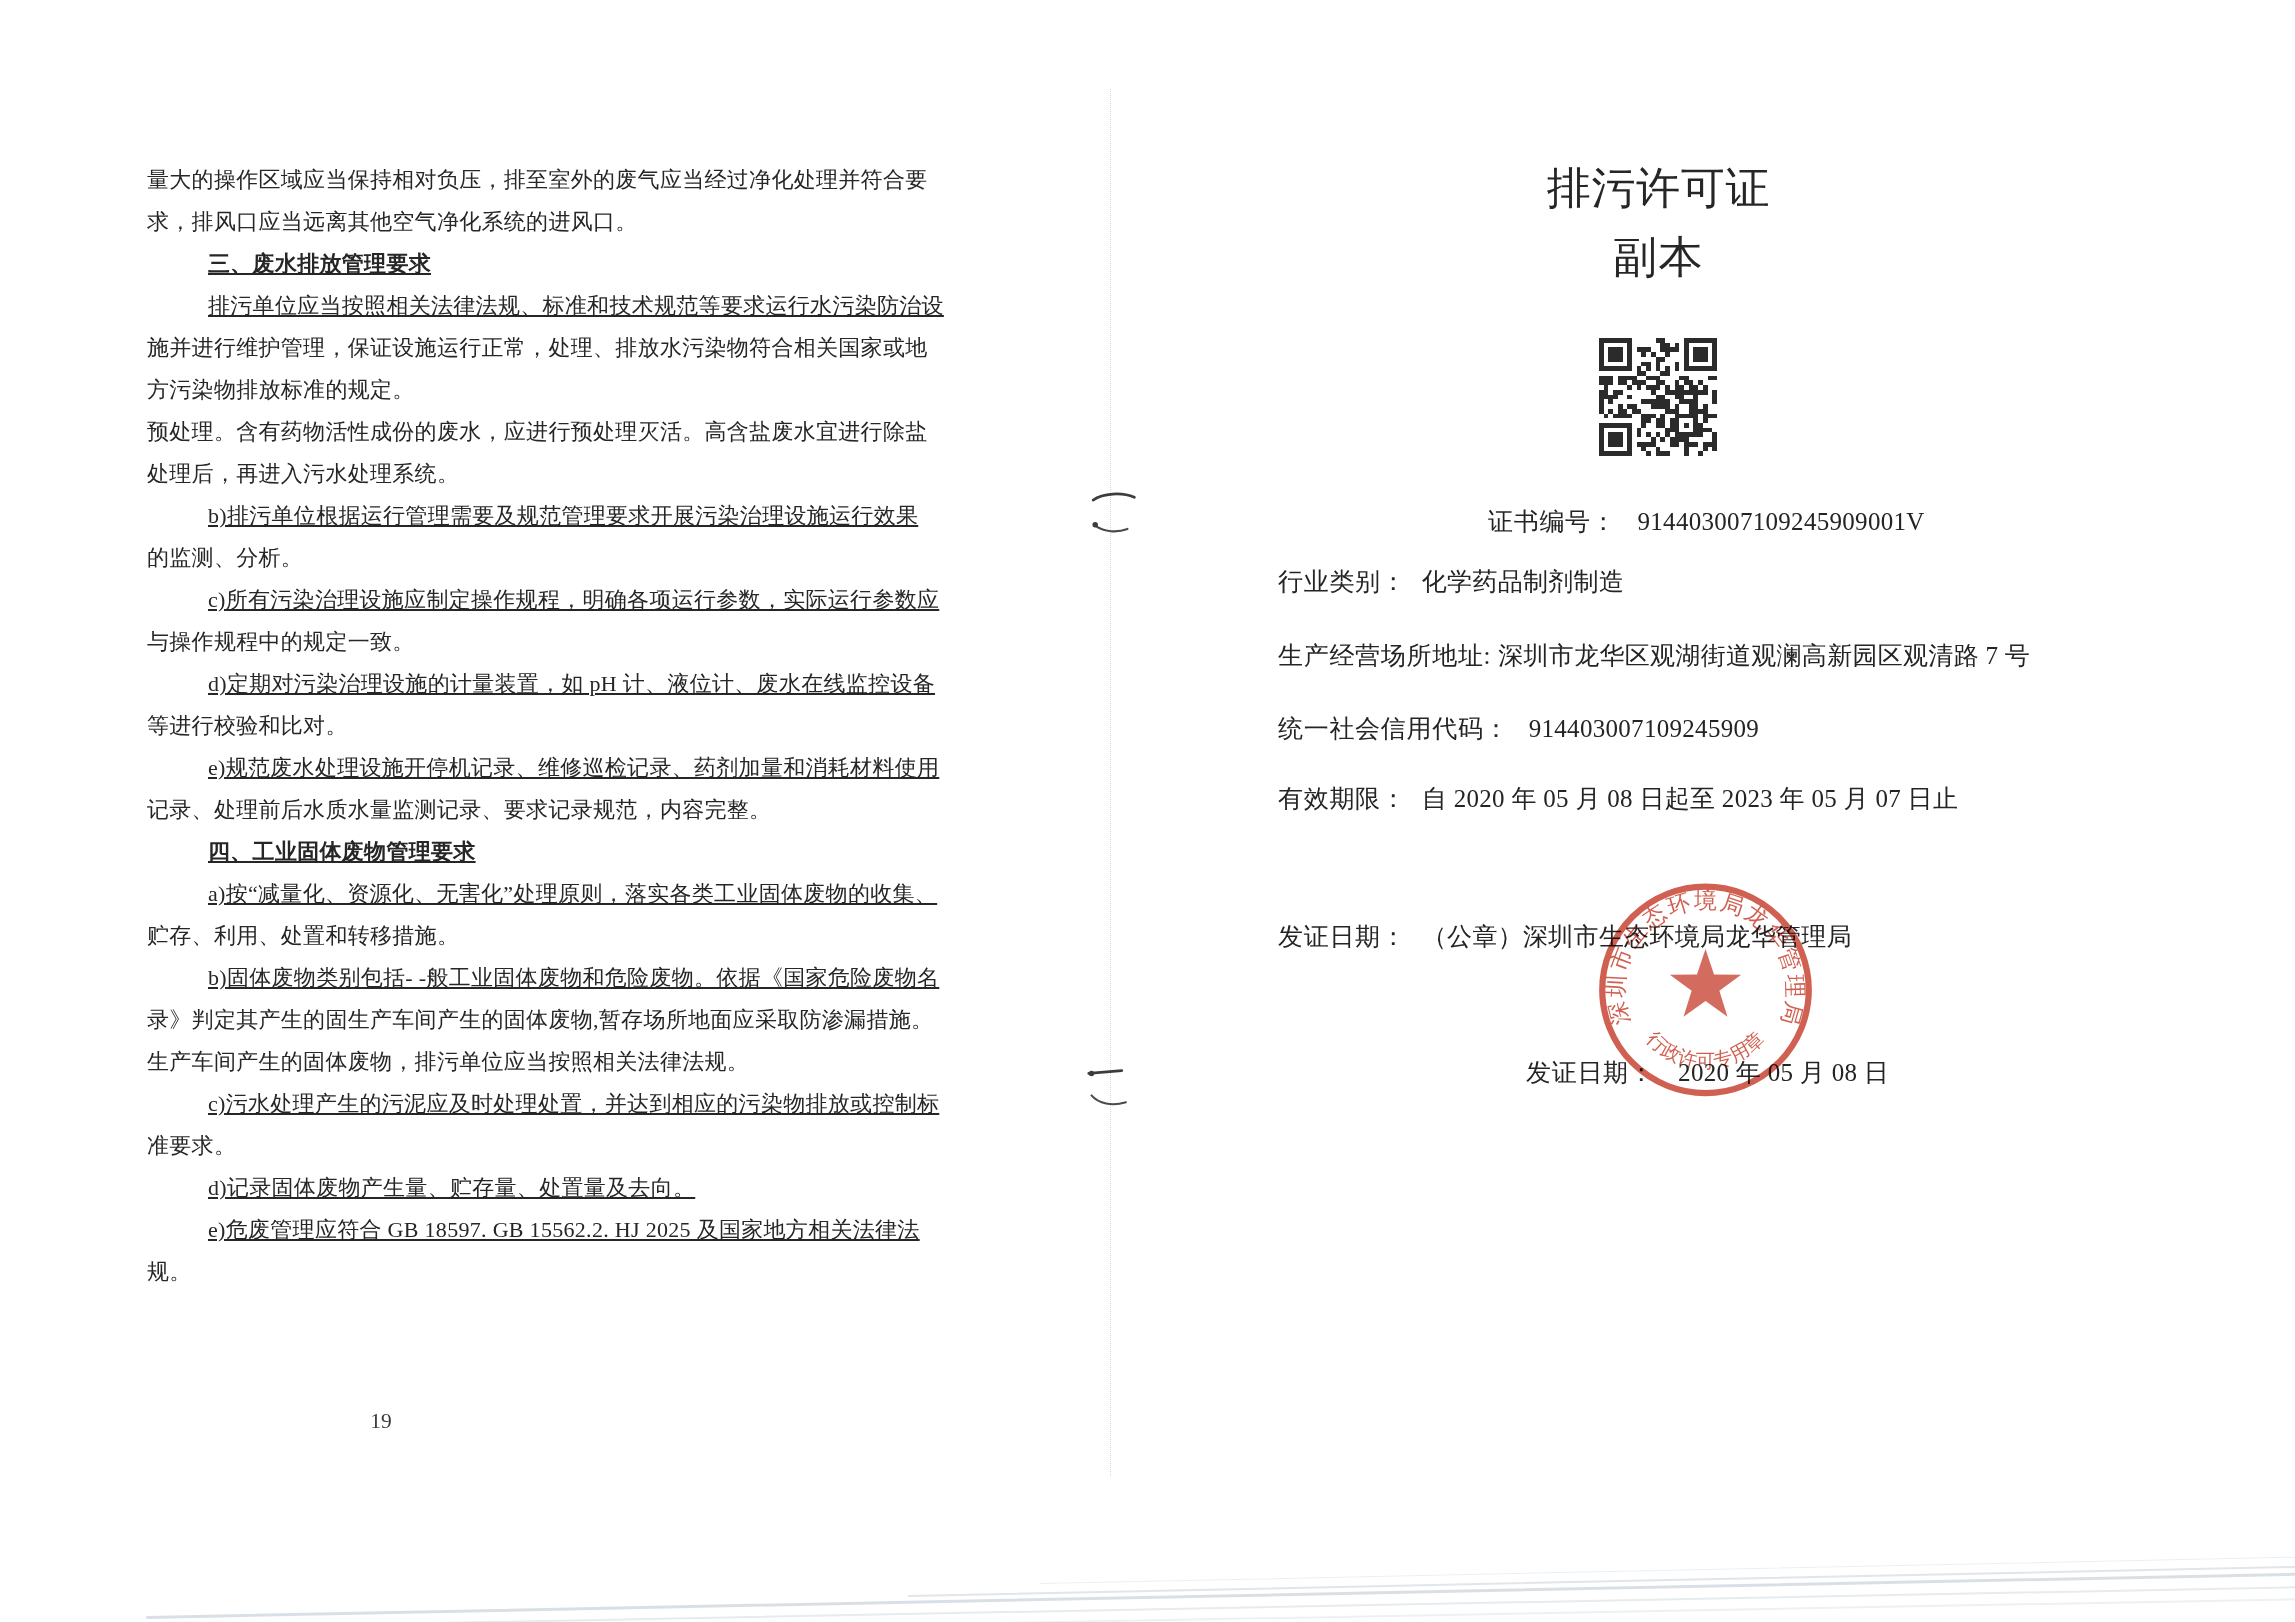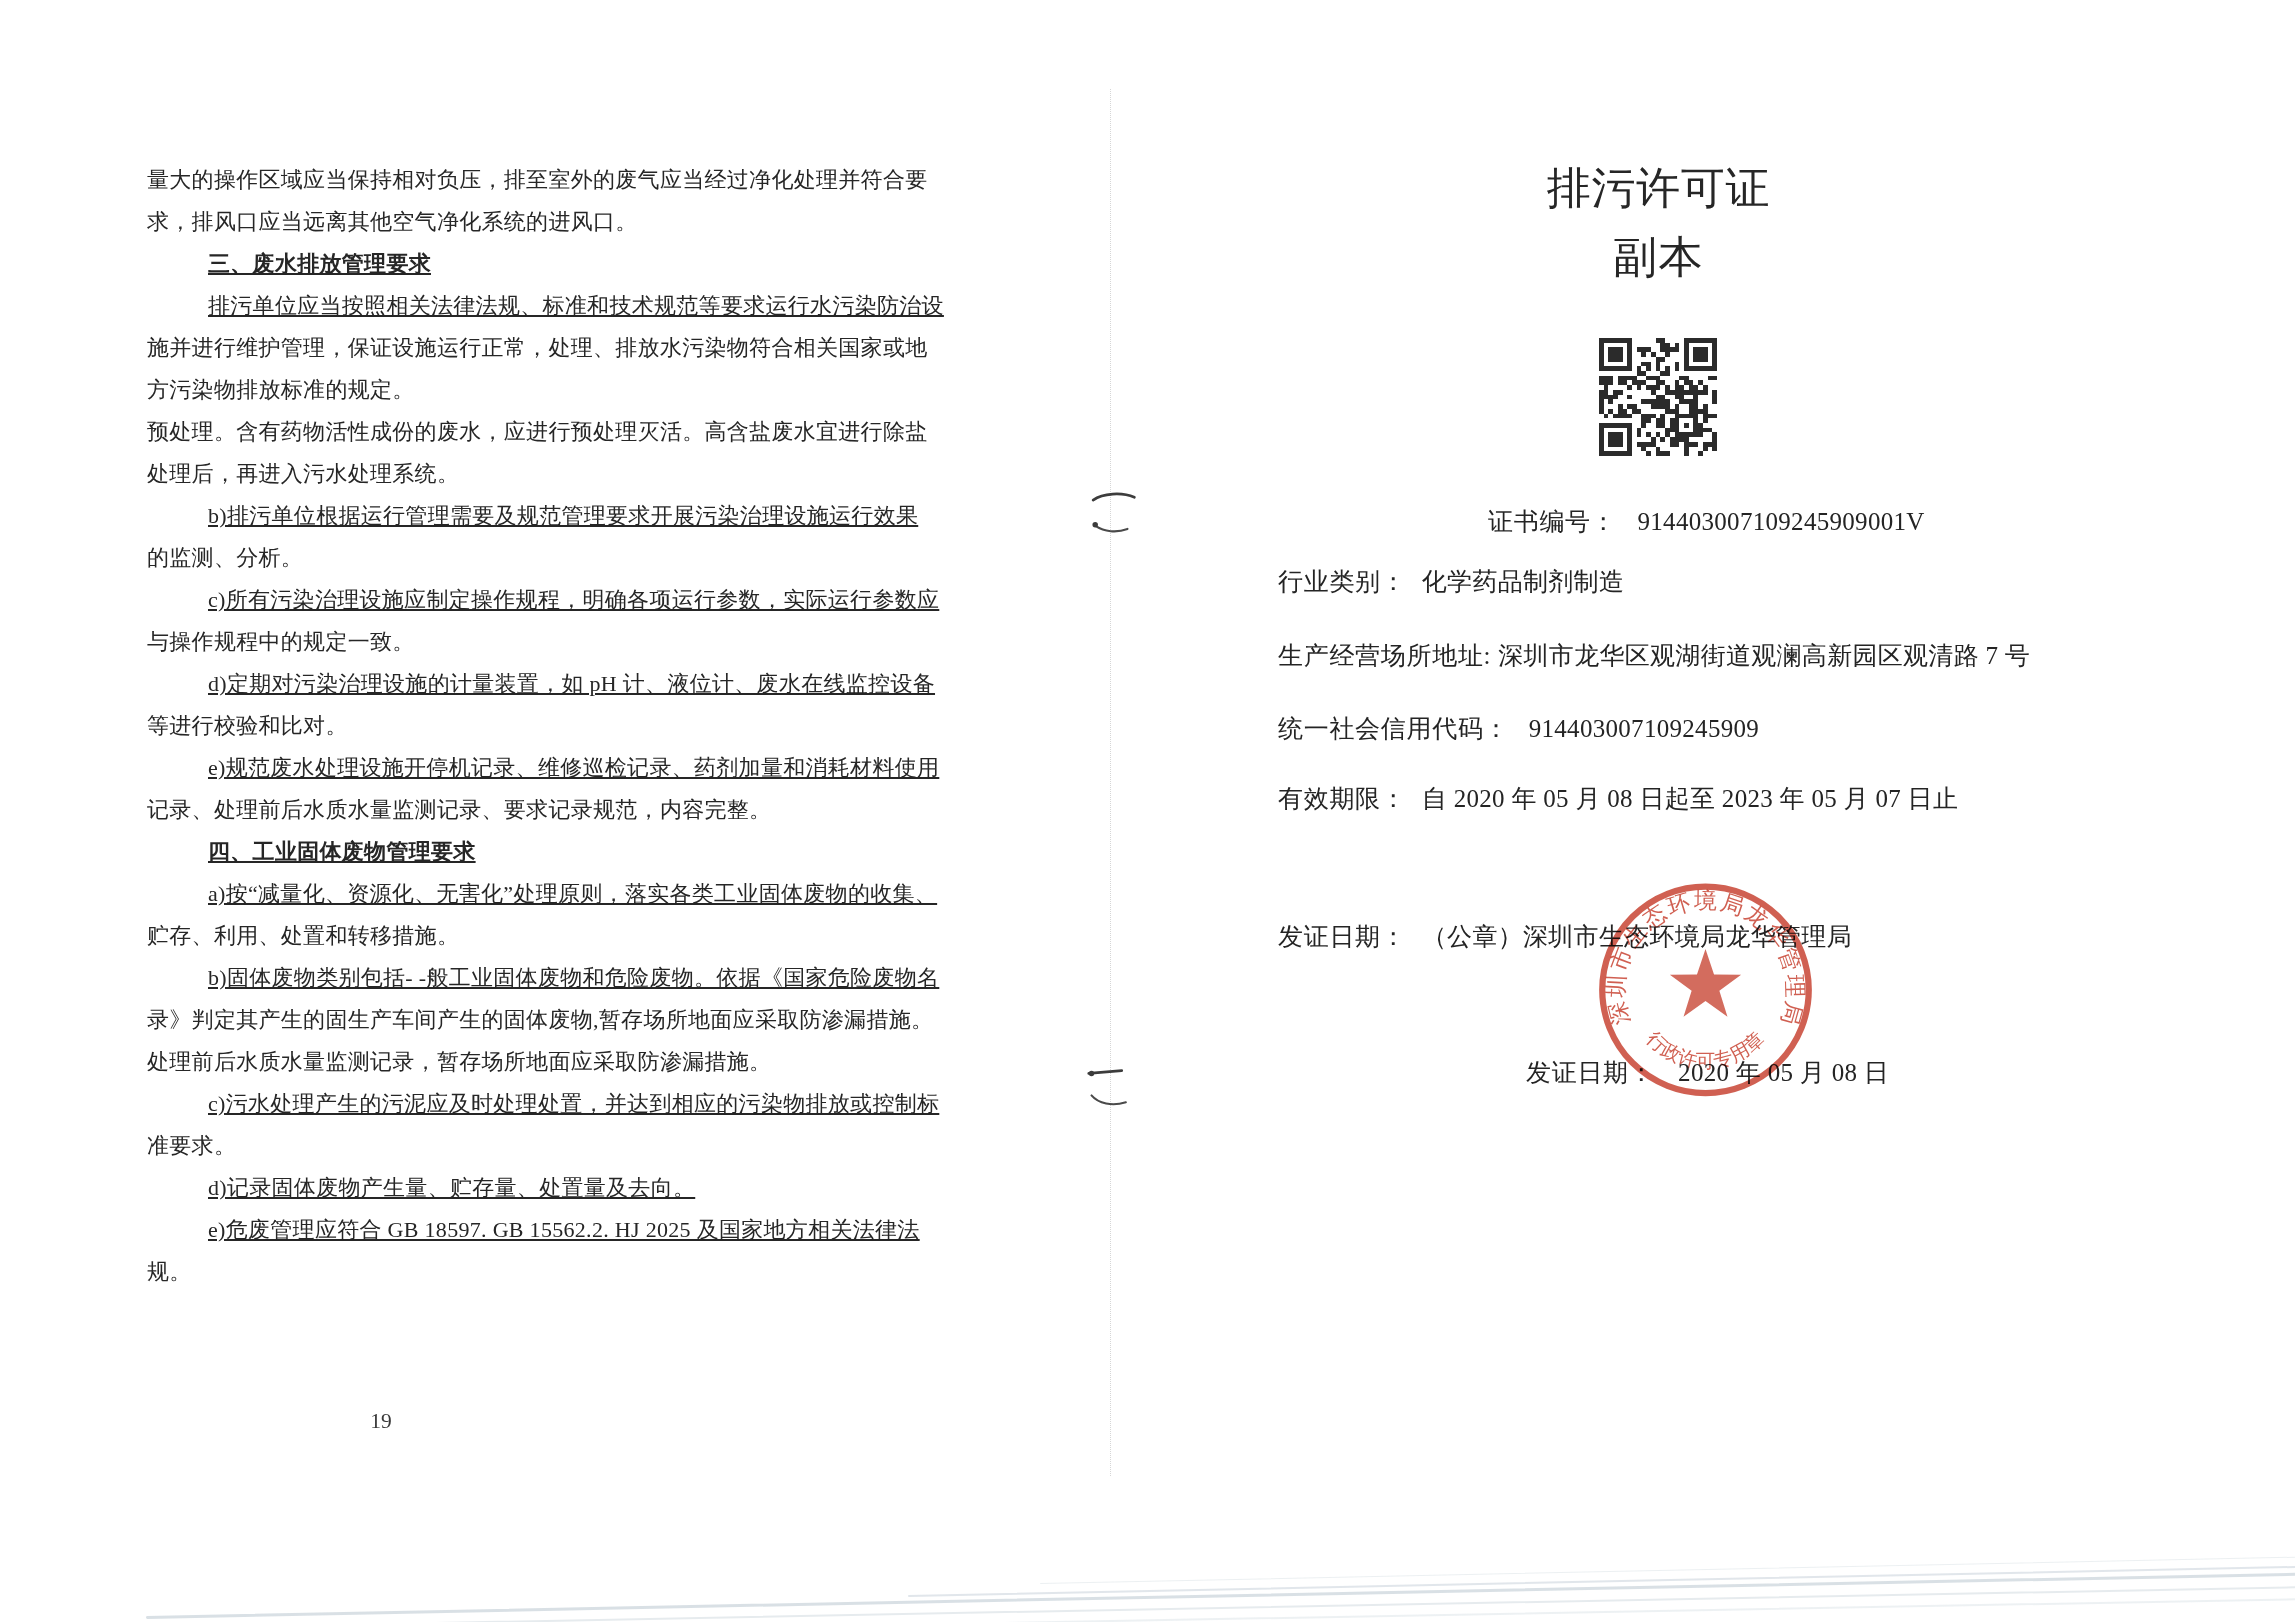--- a/index.html
+++ b/index.html
@@ -84,21 +84,21 @@
     <div class="doc-line">与操作规程中的规定一致。</div>
     <div class="doc-line indent">d)定期对污染治理设施的计量装置，如 pH 计、液位计、废水在线监控设备</div>
     <div class="doc-line">等进行校验和比对。</div>
     <div class="doc-line indent">e)规范废水处理设施开停机记录、维修巡检记录、药剂加量和消耗材料使用</div>
     <div class="doc-line">记录、处理前后水质水量监测记录、要求记录规范，内容完整。</div>
     <div class="doc-line indent bold">四、工业固体废物管理要求</div>
     <div class="doc-line indent">a)按“减量化、资源化、无害化”处理原则，落实各类工业固体废物的收集、</div>
     <div class="doc-line">贮存、利用、处置和转移措施。</div>
     <div class="doc-line indent">b)固体废物类别包括- -般工业固体废物和危险废物。依据《国家危险废物名</div>
     <div class="doc-line">录》判定其产生的固生产车间产生的固体废物,暂存场所地面应采取防渗漏措施。</div>
-    <div class="doc-line">处理前后水质水量监测记录，暂存场所地面应采取防渗漏措施。</div>
+    <div class="doc-line">生产车间产生的固体废物，排污单位应当按照相关法律法规。</div>
     <div class="doc-line indent">c)污水处理产生的污泥应及时处理处置，并达到相应的污染物排放或控制标</div>
     <div class="doc-line">准要求。</div>
     <div class="doc-line indent">d)记录固体废物产生量、贮存量、处置量及去向。</div>
     <div class="doc-line indent">e)危废管理应符合 GB 18597. GB 15562.2. HJ 2025 及国家地方相关法律法</div>
     <div class="doc-line">规。</div>
   </div>
 
 <div class="page-number">19</div>
 
 <div class="fold-line"></div>

